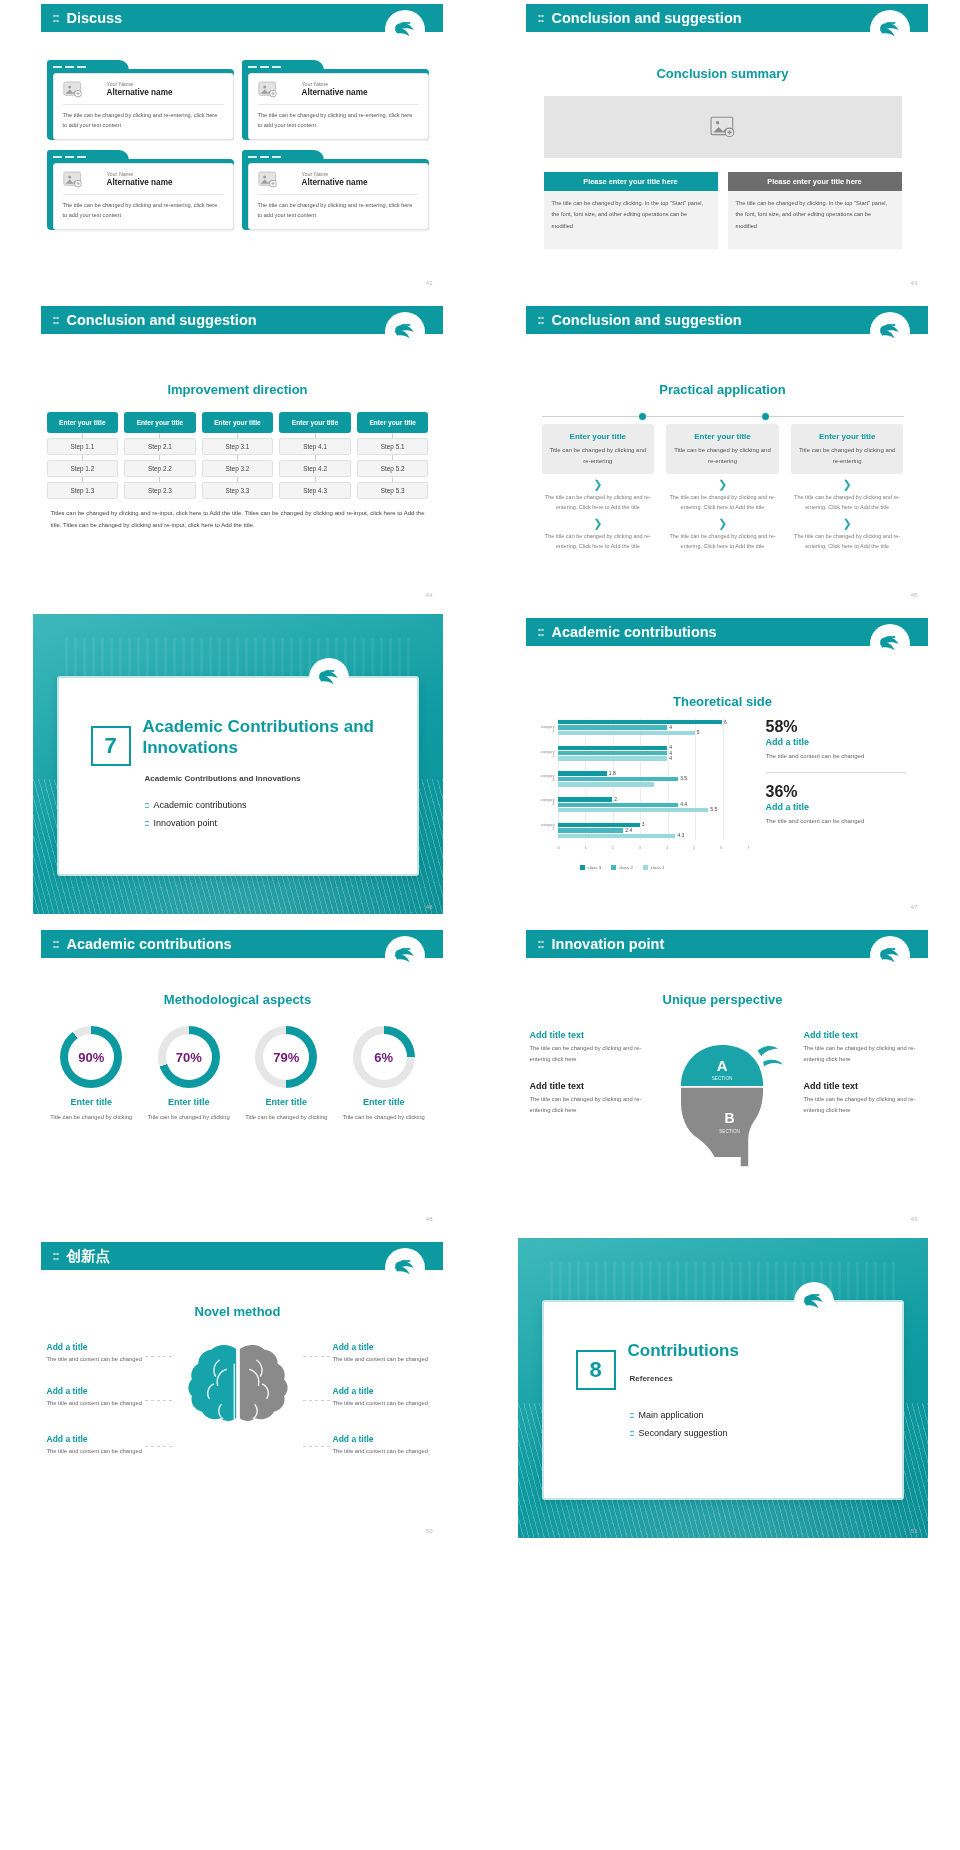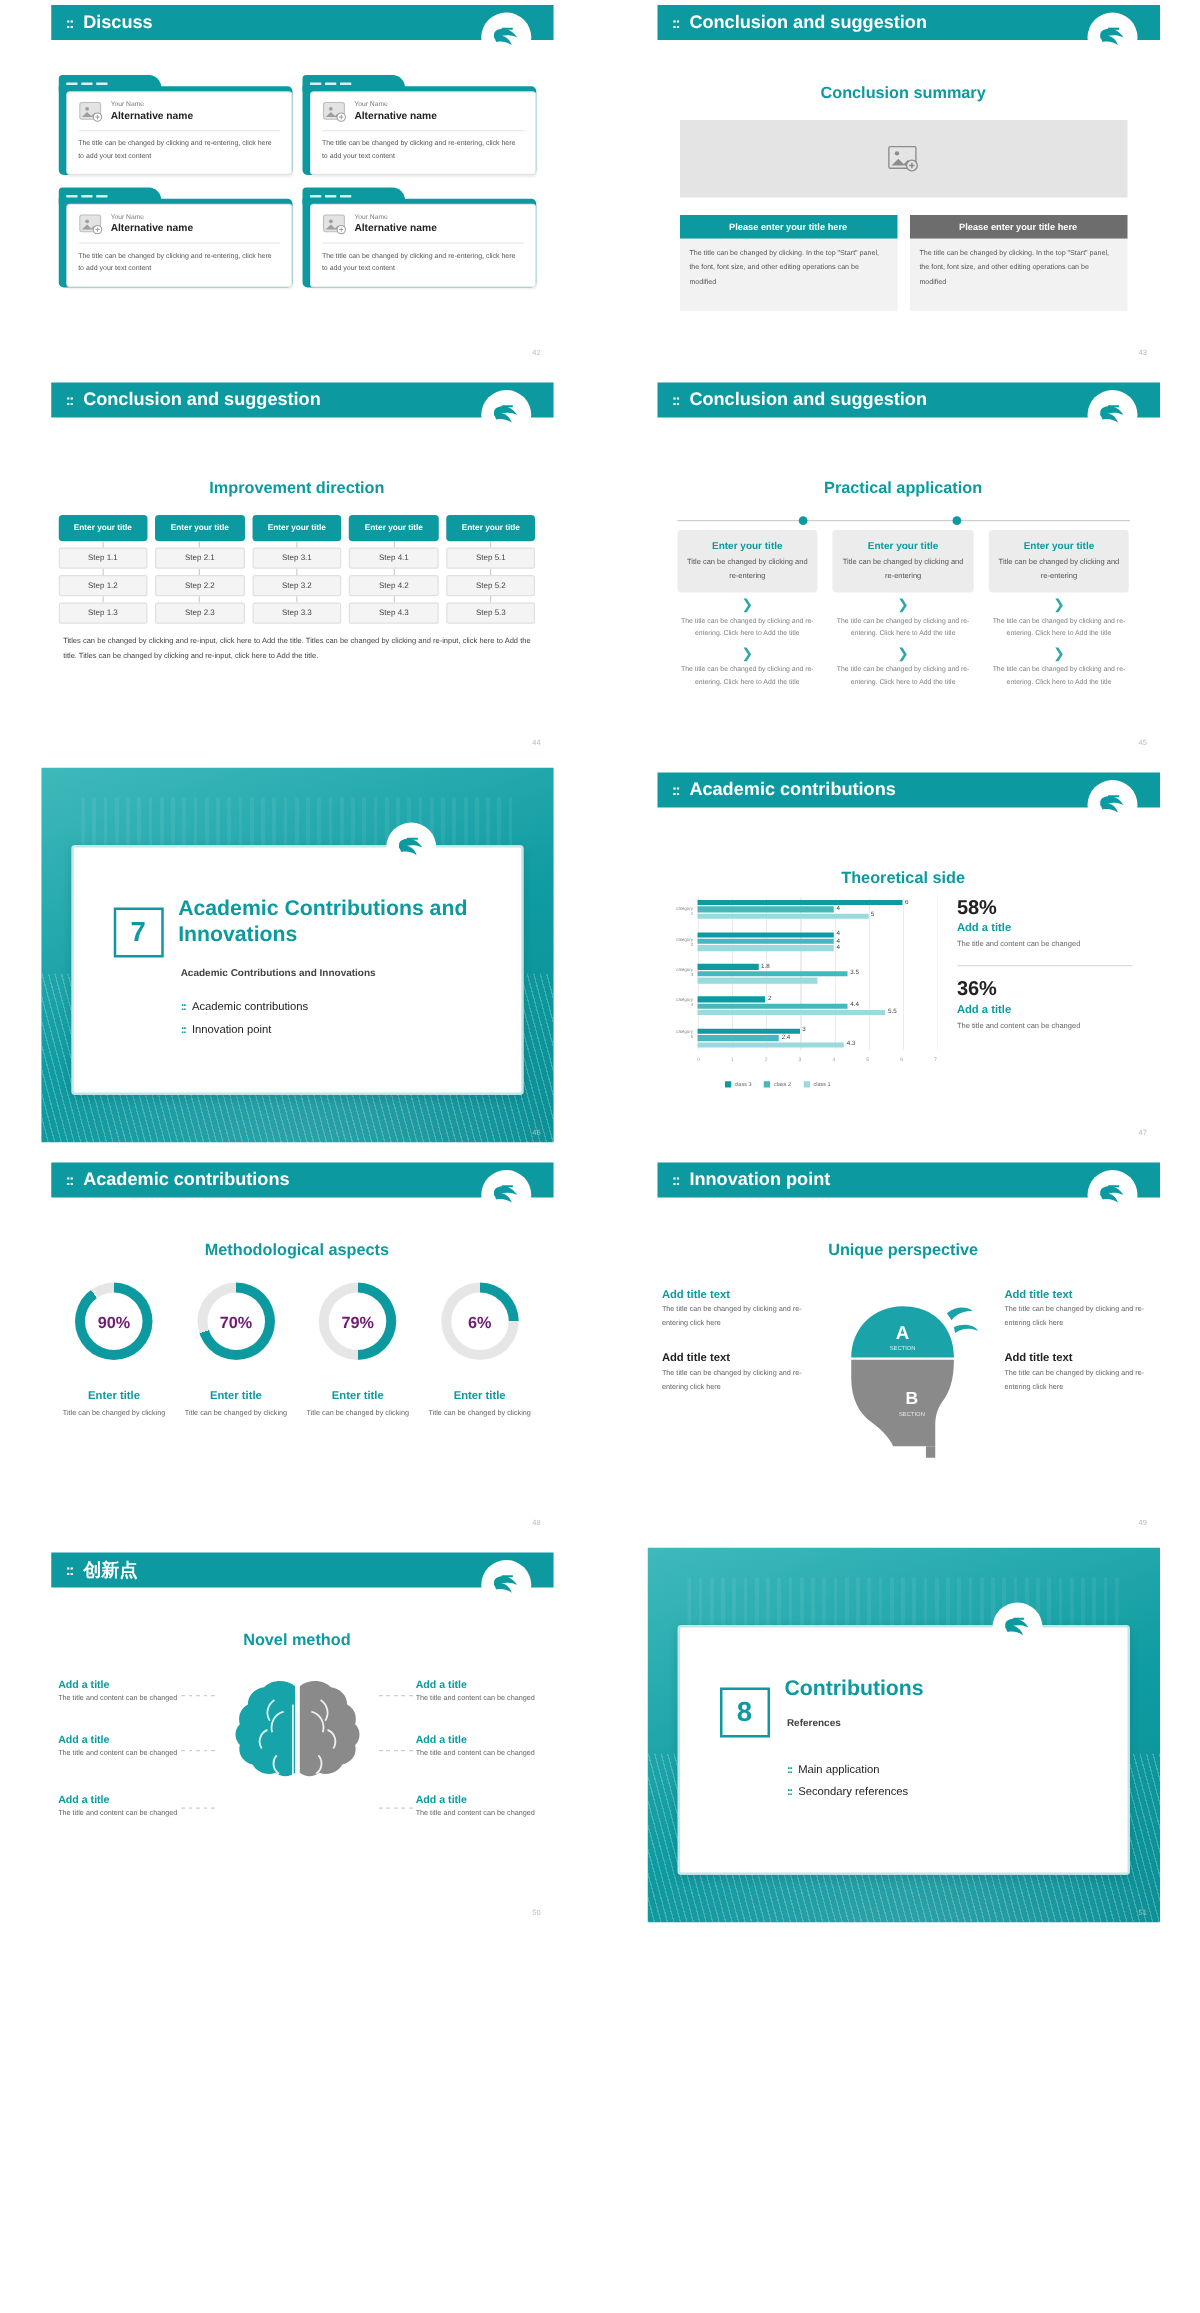--- a/index.html
+++ b/index.html
@@ -23,21 +23,21 @@
 
   .ctitle { text-align:center; color:#0c9aa0; font-size:13px; font-weight:bold; }
 
   
   .folders { position:absolute; left:14px; top:60px; width:382px; display:grid; grid-template-columns:1fr 1fr; gap:10px 8px; }
   .folder { position:relative; height:80px; }
   .tab { position:absolute; left:0; top:0; width:82px; height:13px; background:#0c9aa0; border-radius:3px 10px 0 0; display:flex; align-items:center; gap:3px; padding-left:6px; }
   .tab i { display:block; width:9px; height:2px; background:#d7f0f0; }
   .fbody { position:absolute; left:0; top:9px; width:100%; height:71px; background:#0c9aa0; border-radius:0 4px 4px 4px; }
   .fcard { position:absolute; left:6px; top:13px; width:calc(100% - 6px); height:67px; background:#fff; border:1px solid #e4e4e4; border-radius:3px; box-shadow:0 1px 2px rgba(0,0,0,.08); padding:7px 9px; }
-  .fhead { display:flex; align-items:center; gap:6px; border-bottom:1px solid #e8e8e8; padding-bottom:5px; }
+  .fhead { display:flex; align-items:center; gap:24px; border-bottom:1px solid #e8e8e8; padding-bottom:5px; }
   .ph-icon { width:20px; height:17px; flex:none; }
   .fname { font-size:5.4px; color:#7b7b7b; line-height:1.3; }
   .falt { font-size:8.2px; font-weight:bold; color:#222; line-height:1.3; }
   .fdesc { font-size:5.6px; color:#555; line-height:1.85; margin-top:5px; }
 
   
   .imgbox { position:absolute; left:26px; top:96px; width:358px; height:62px; background:#e4e4e4; display:flex; align-items:center; justify-content:center; }
   .cols2 { position:absolute; left:26px; top:172px; width:358px; display:grid; grid-template-columns:1fr 1fr; gap:10px; }
   .colhead { color:#fff; font-size:7.4px; font-weight:bold; text-align:center; padding:5px 0; }
   .colhead.teal { background:#0c9aa0; }
@@ -99,21 +99,21 @@
   .statpct { font-size:16px; font-weight:bold; color:#222; }
   .statttl { font-size:9px; font-weight:bold; color:#0c9aa0; margin-top:1px; }
   .stattxt { font-size:6px; color:#666; line-height:1.9; margin-top:4px; }
   .statdiv { height:1px; background:#dcdcdc; margin:10px 0; }
 
   
   .donuts { position:absolute; left:14px; top:100px; width:382px; display:grid; grid-template-columns:repeat(4,1fr); gap:8px; }
   .donut { text-align:center; }
   .ring { width:62px; height:62px; margin:0 auto; border-radius:50%; display:flex; align-items:center; justify-content:center; position:relative; }
   .ring .inner { width:46px; height:46px; background:#fff; border-radius:50%; display:flex; align-items:center; justify-content:center; font-size:13px; font-weight:bold; color:#701a75; }
-  .dtitle { margin-top:23px; font-size:9px; font-weight:bold; color:#0c9aa0; }
+  .dtitle { margin-top:9px; font-size:9px; font-weight:bold; color:#0c9aa0; }
   .ddesc { margin-top:5px; font-size:5.8px; color:#666; line-height:1.85; }
 
   
   .headwrap { position:absolute; left:132px; top:104px; width:146px; height:140px; }
   .side4 { position:absolute; top:104px; width:112px; }
   .side4.l { left:12px; text-align:left; }
   .side4.r { right:12px; text-align:left; }
   .s4t { font-size:9px; font-weight:bold; color:#0c9aa0; }
   .s4t.dark { color:#222; }
   .s4d { font-size:5.8px; color:#666; line-height:1.9; margin:3px 0 16px; }
@@ -699,21 +699,21 @@
     <div class="cover">
       <div class="bldg"></div>
       <div class="wave"></div>
     </div>
     <div class="covercard">
       <div class="cnum">8</div>
       <div class="ctitle-big">Contributions</div>
       <div class="csub" style="top:72px">References</div>
       <div class="cbul" style="top:104px">
         <div><span class="dd">::</span><span>Main application</span></div>
-        <div><span class="dd">::</span><span>Secondary references</span></div>
+        <div><span class="dd">::</span><span>Secondary suggestion</span></div>
       </div>
     </div>
     <div class="logo" style="right:94px;top:44px">
       <svg viewBox="0 0 64 64">
           <path d="M10 34c8-4 16-6 24-6 6 0 12 1 18 4-6-10-16-16-26-16-8 0-14 3-16 8-1 4 0 8 0 10z" fill="#0c9aa0"></path>
           <path d="M14 40c10-2 20 0 28 6-4-12-14-18-24-18-3 0-6 1-8 2 1 3 2 7 4 10z" fill="#0c9aa0"></path>
           <path d="M24 14h20v4H24z" fill="#0c9aa0"></path>
         </svg>
     </div>
     <div class="pageno">51</div>

